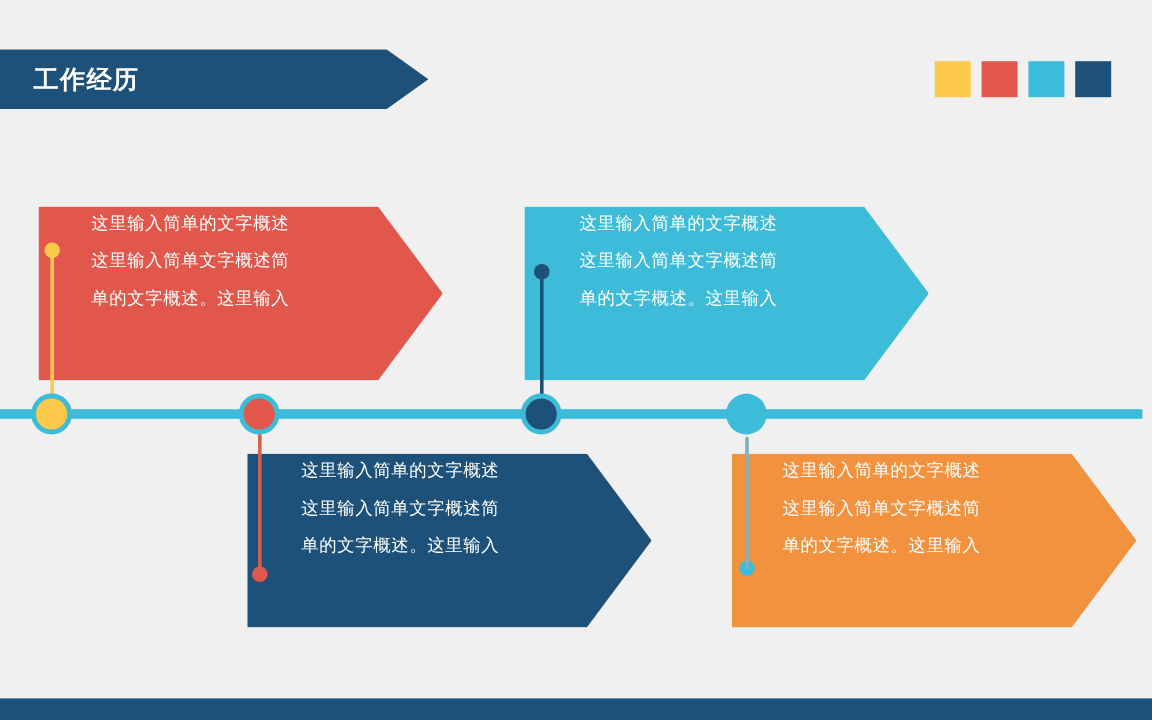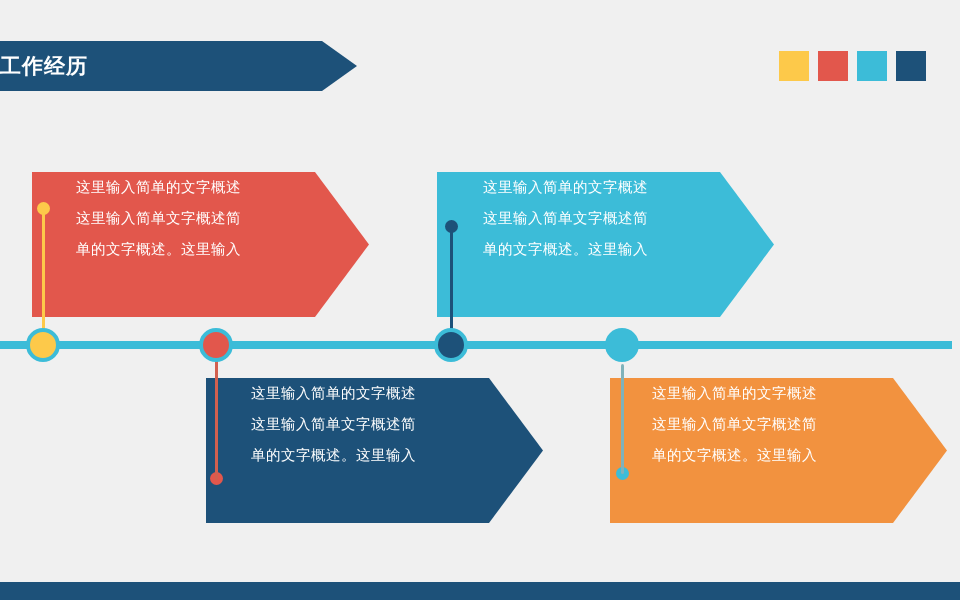--- a/index.html
+++ b/index.html
@@ -34,20 +34,21 @@
     background: #1d5179;
     clip-path: polygon(0 0, 322px 0, 357px 50%, 322px 100%, 0 100%);
     display: flex;
     align-items: center;
   }
   .title-text {
     color: #ffffff;
     font-size: 21px;
     font-weight: bold;
     letter-spacing: 1px;
+    margin-left: 28px;
     font-family: "DejaVu Sans", "Liberation Sans", sans-serif;
     white-space: nowrap;
   }
 
   
   .swatches {
     position: absolute;
     top: 51px;
     right: 34px;
     display: flex;

